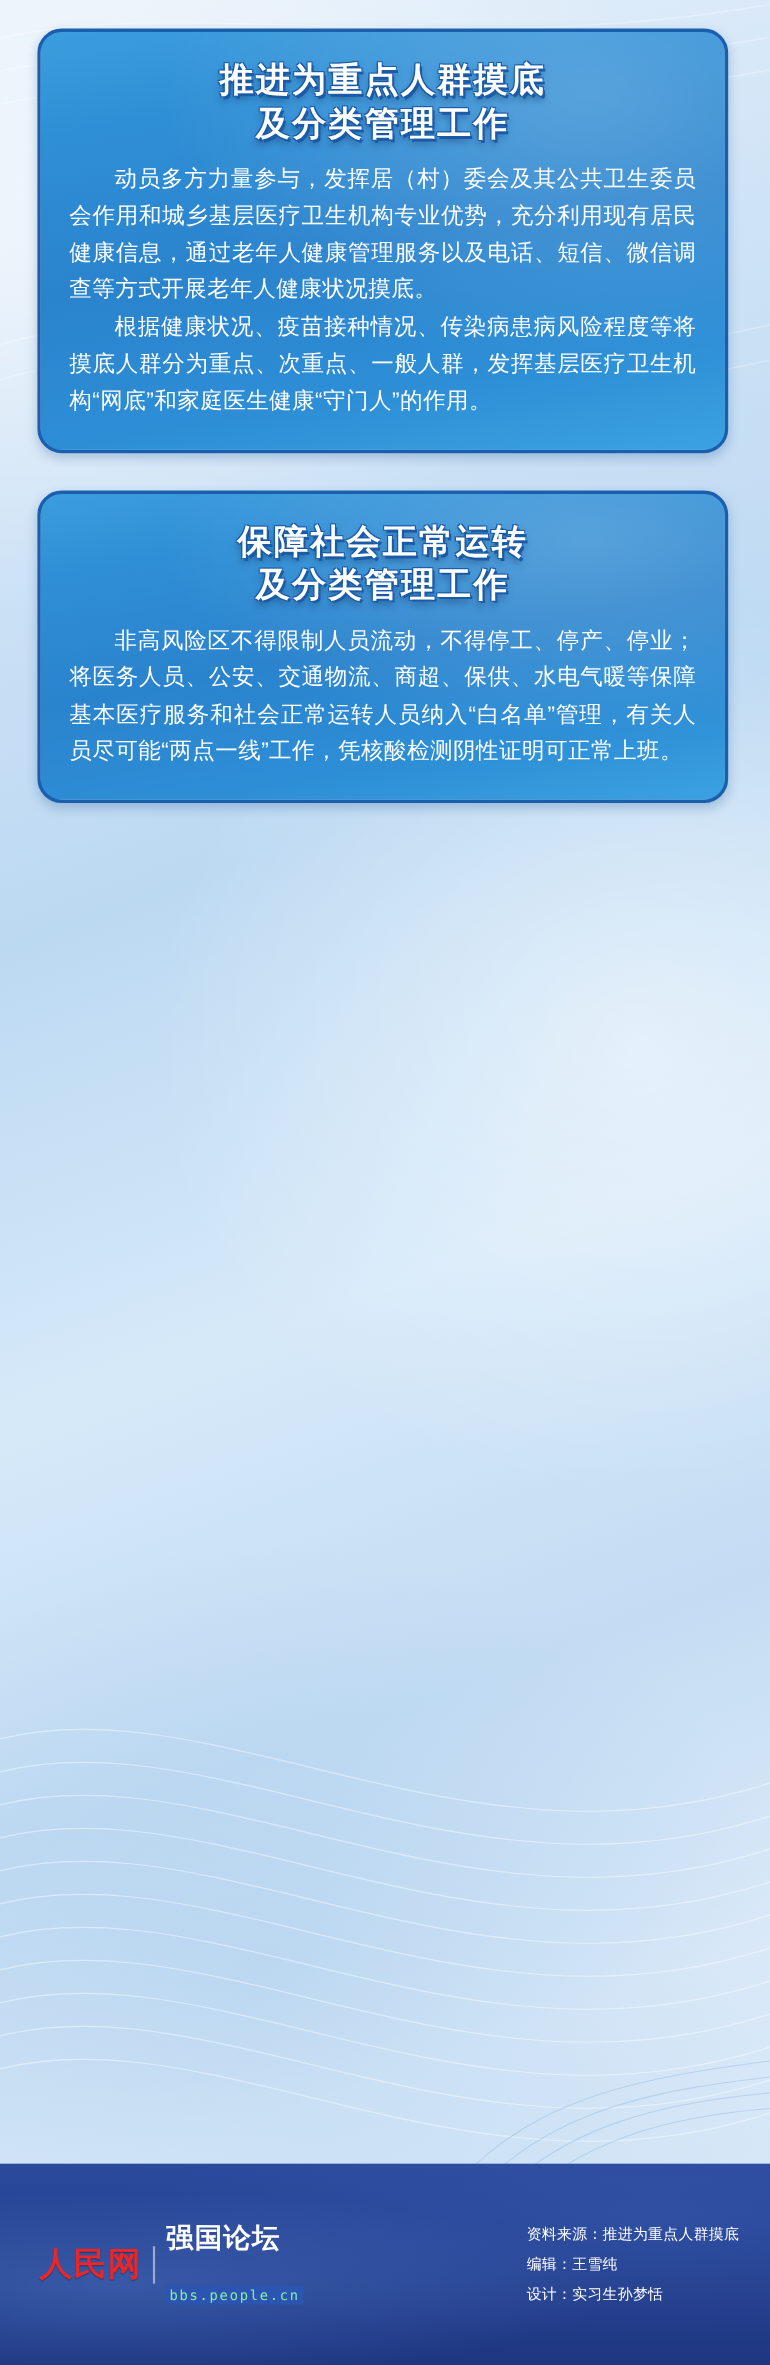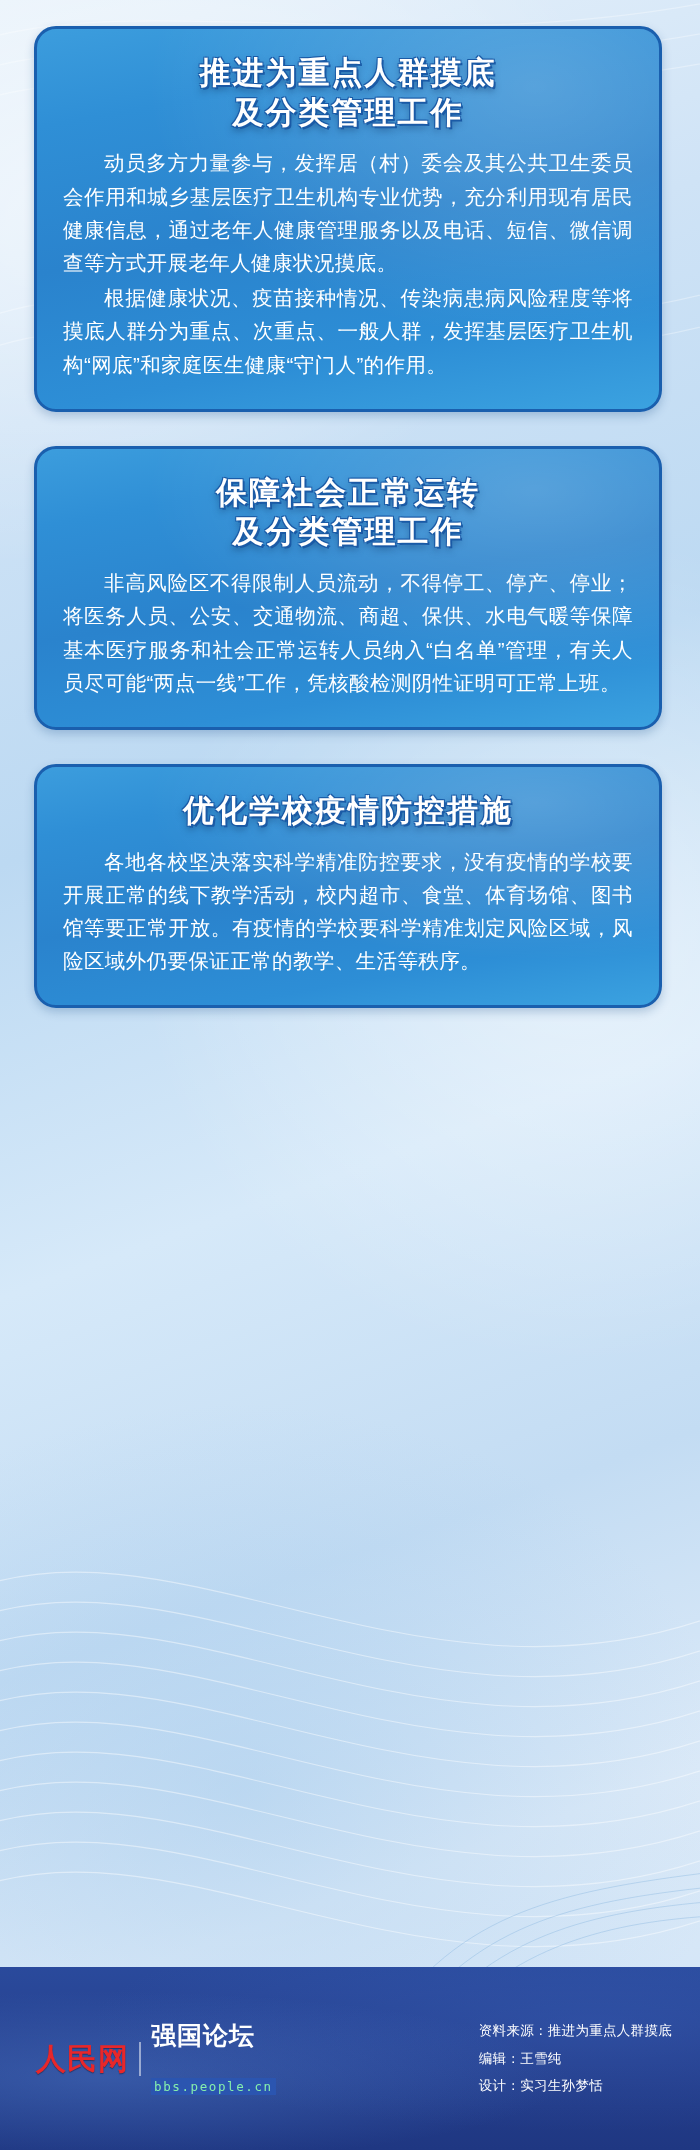--- a/index.html
+++ b/index.html
@@ -259,28 +259,20 @@
       <div class="card-title">
         <span class="line">保障社会正常运转</span>
         <span class="line">及分类管理工作</span>
       </div>
       <div class="card-body">
         <p>非高风险区不得限制人员流动，不得停工、停产、停业；将医务人员、公安、交通物流、商超、保供、水电气暖等保障基本医疗服务和社会正常运转人员纳入“白名单”管理，有关人员尽可能“两点一线”工作，凭核酸检测阴性证明可正常上班。</p>
       </div>
     </div>
 
 
-    <div class="card">
-      <div class="card-title">
-        <span class="line">优化学校疫情防控措施</span>
-      </div>
-      <div class="card-body">
-        <p>各地各校坚决落实科学精准防控要求，没有疫情的学校要开展正常的线下教学活动，校内超市、食堂、体育场馆、图书馆等要正常开放。有疫情的学校要科学精准划定风险区域，风险区域外仍要保证正常的教学、生活等秩序。</p>
-      </div>
-    </div>
 
   </div>
 
   <div class="footer">
     <div class="footer-inner">
       <div class="brand">
         <span class="brand-people">人民网</span>
         <span class="brand-sep"></span>
         <span class="brand-forum">
           <span class="brand-forum-main">强国论坛</span>

